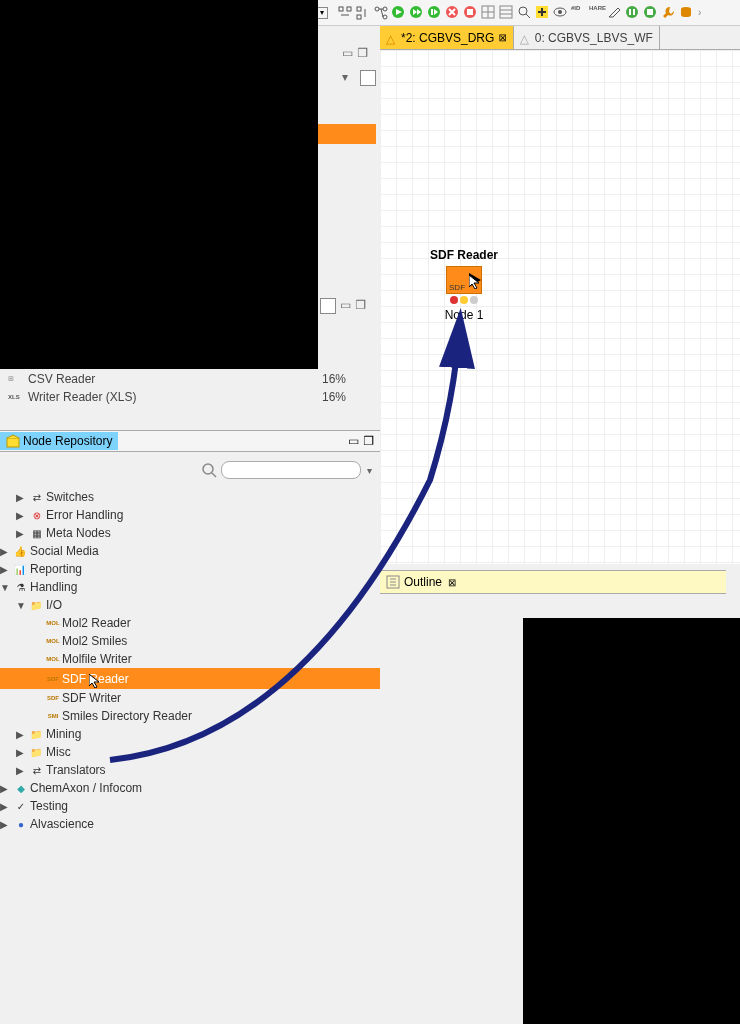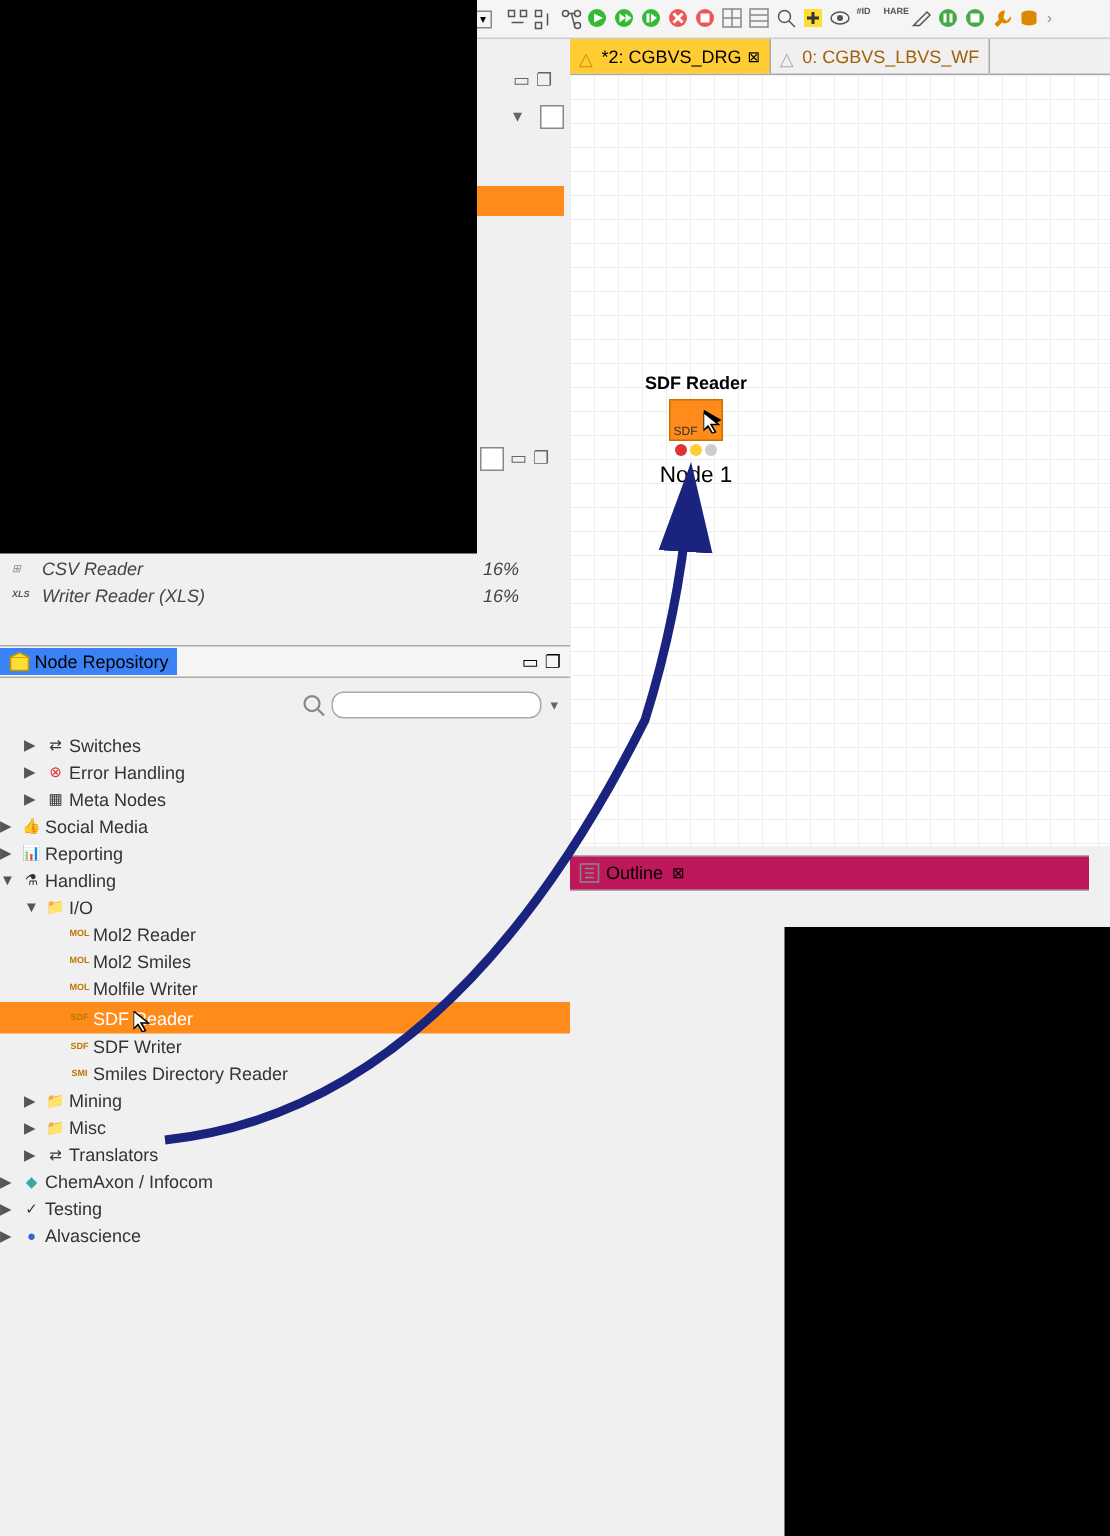--- a/index.html
+++ b/index.html
@@ -14,30 +14,30 @@
 .tab { display: flex; align-items: center; padding: 2px 6px; border-right: 1px solid #aaa; font-size: 11px; }
 .tab.active { background: #ffcc33; }
 .tab-icon { width: 12px; height: 12px; margin-right: 3px; display: inline-block; }
 .tab-close { margin-left: 4px; font-size: 10px; }
 .canvas { position: absolute; top: 50px; left: 380px; right: 0; height: 514px; background: #fff; background-image: linear-gradient(#eee 1px, transparent 1px), linear-gradient(90deg, #eee 1px, transparent 1px); background-size: 16px 16px; }
 .node { position: absolute; top: 198px; left: 50px; text-align: center; }
 .node-title { font-weight: bold; font-size: 12px; margin-bottom: 4px; }
 .node-body { width: 36px; height: 28px; background: #ff8c1a; border: 1px solid #cc7000; margin: 0 auto; position: relative; display: flex; align-items: center; justify-content: center; color: #fff; font-size: 9px; }
 .node-status { width: 36px; height: 10px; margin: 2px auto; display: flex; justify-content: center; gap: 2px; }
 .node-status span { width: 8px; height: 8px; border-radius: 50%; }
-.node-label { font-size: 15px; margin-top: 2px; }
-.outline-panel { position: absolute; top: 570px; left: 380px; right: 14px; height: 24px; border-top: 1px solid #aaa; border-bottom: 1px solid #aaa; background: #be185d; display: flex; align-items: center; padding: 0 6px; }
+.node-label { font-size: 12px; margin-top: 2px; }
+.outline-panel { position: absolute; top: 570px; left: 380px; right: 14px; height: 24px; border-top: 1px solid #aaa; border-bottom: 1px solid #aaa; background: #fef9c3; display: flex; align-items: center; padding: 0 6px; }
 .outline-icon { width: 14px; height: 14px; margin-right: 4px; }
 .recent-list { position: absolute; top: 370px; left: 0; width: 380px; }
-.recent-row { display: flex; align-items: center; padding: 2px 8px; font-size: 13px; color: #444; font-style: italic; }
+.recent-row { display: flex; align-items: center; padding: 2px 8px; font-size: 13px; color: #444; }
 .recent-icon { width: 16px; margin-right: 4px; font-size: 9px; }
 .recent-label { flex: 1; }
 .recent-pct { width: 50px; }
 .repo-header { position: absolute; top: 430px; left: 0; width: 380px; height: 22px; background: #f5f5f5; border-top: 1px solid #aaa; border-bottom: 1px solid #aaa; display: flex; align-items: center; }
-.repo-title { background: #3b82f6; padding: 2px 6px; font-size: 12px; display: flex; align-items: center; }
+.repo-title { background: #7dd3fc; padding: 2px 6px; font-size: 12px; display: flex; align-items: center; }
 .repo-title-icon { width: 14px; height: 14px; margin-right: 3px; }
 .repo-controls { margin-left: auto; display: flex; gap: 4px; padding-right: 6px; font-size: 10px; }
 .search-row { position: absolute; top: 456px; left: 0; width: 380px; height: 28px; display: flex; align-items: center; justify-content: flex-end; padding: 0 8px; }
 .search-icon { width: 16px; height: 16px; margin-right: 4px; }
 .search-input { width: 140px; height: 18px; border: 1px solid #aaa; border-radius: 8px; padding: 0 6px; }
 .tree { position: absolute; top: 488px; left: 0; width: 380px; height: 520px; overflow: hidden; }
 .tree-item { display: flex; align-items: center; padding: 2px 0; font-size: 13px; color: #333; }
 .tree-indent-1 { padding-left: 16px; }
 .tree-indent-2 { padding-left: 32px; }
 .tree-arrow { width: 12px; font-size: 10px; color: #555; }
@@ -151,21 +151,21 @@
 </div>
 
 <div class="tabs">
   <div class="tab active">
     <span class="tab-icon" style="color:#d80">△</span>
     <span>*2: CGBVS_DRG</span>
     <span class="tab-close">⊠</span>
   </div>
   <div class="tab">
     <span class="tab-icon" style="color:#aaa">△</span>
-    <span style="color:#a16207">0: CGBVS_LBVS_WF</span>
+    <span style="color:#404040">0: CGBVS_LBVS_WF</span>
   </div>
 </div>
 
 <div class="canvas">
   <div class="node">
     <div class="node-title">SDF Reader</div>
     <div class="node-body">
       <span style="font-size:8px;position:absolute;left:2px;bottom:1px;color:#333">SDF</span>
       <svg width="14" height="14" style="position:absolute;right:-2px;top:6px">
           <polygon points="0,0 0,14 12,7" fill="#000"></polygon>

